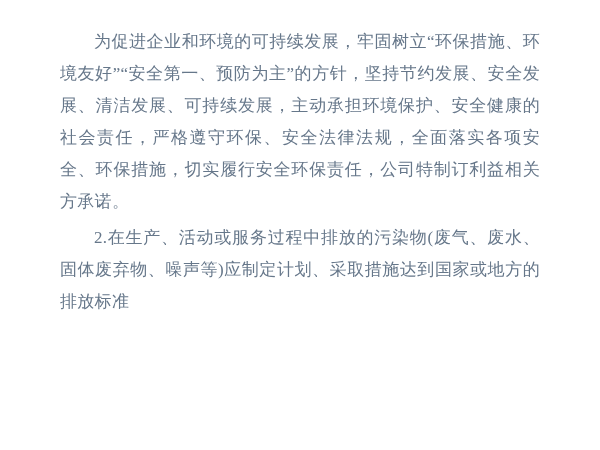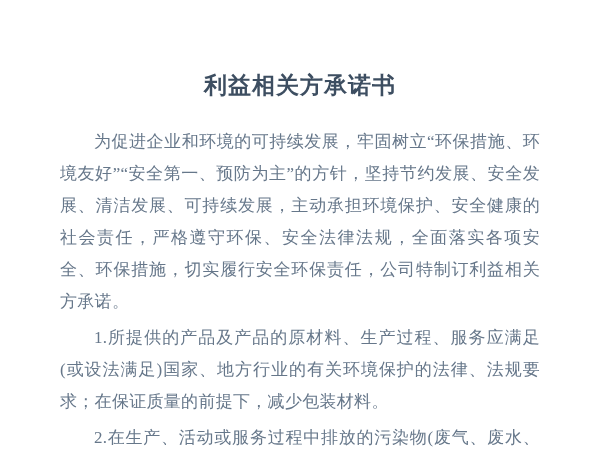--- a/index.html
+++ b/index.html
@@ -38,19 +38,17 @@
     color: #66778a;
     text-align: justify;
     text-indent: 2em;
     letter-spacing: 0.3px;
   }
 </style>
 </head>
 <body>
 
 <div class="page">
-  <h1 class="doc-title">利益相关方承诺书</h1>
   <div class="doc-body">
     <p class="para">为促进企业和环境的可持续发展，牢固树立“环保措施、环境友好”“安全第一、预防为主”的方针，坚持节约发展、安全发展、清洁发展、可持续发展，主动承担环境保护、安全健康的社会责任，严格遵守环保、安全法律法规，全面落实各项安全、环保措施，切实履行安全环保责任，公司特制订利益相关方承诺。</p>
-    <p class="para">1.所提供的产品及产品的原材料、生产过程、服务应满足(或设法满足)国家、地方行业的有关环境保护的法律、法规要求；在保证质量的前提下，减少包装材料。</p>
     <p class="para">2.在生产、活动或服务过程中排放的污染物(废气、废水、固体废弃物、噪声等)应制定计划、采取措施达到国家或地方的排放标准</p>
   </div>
 </div>
 
 </body></html>

